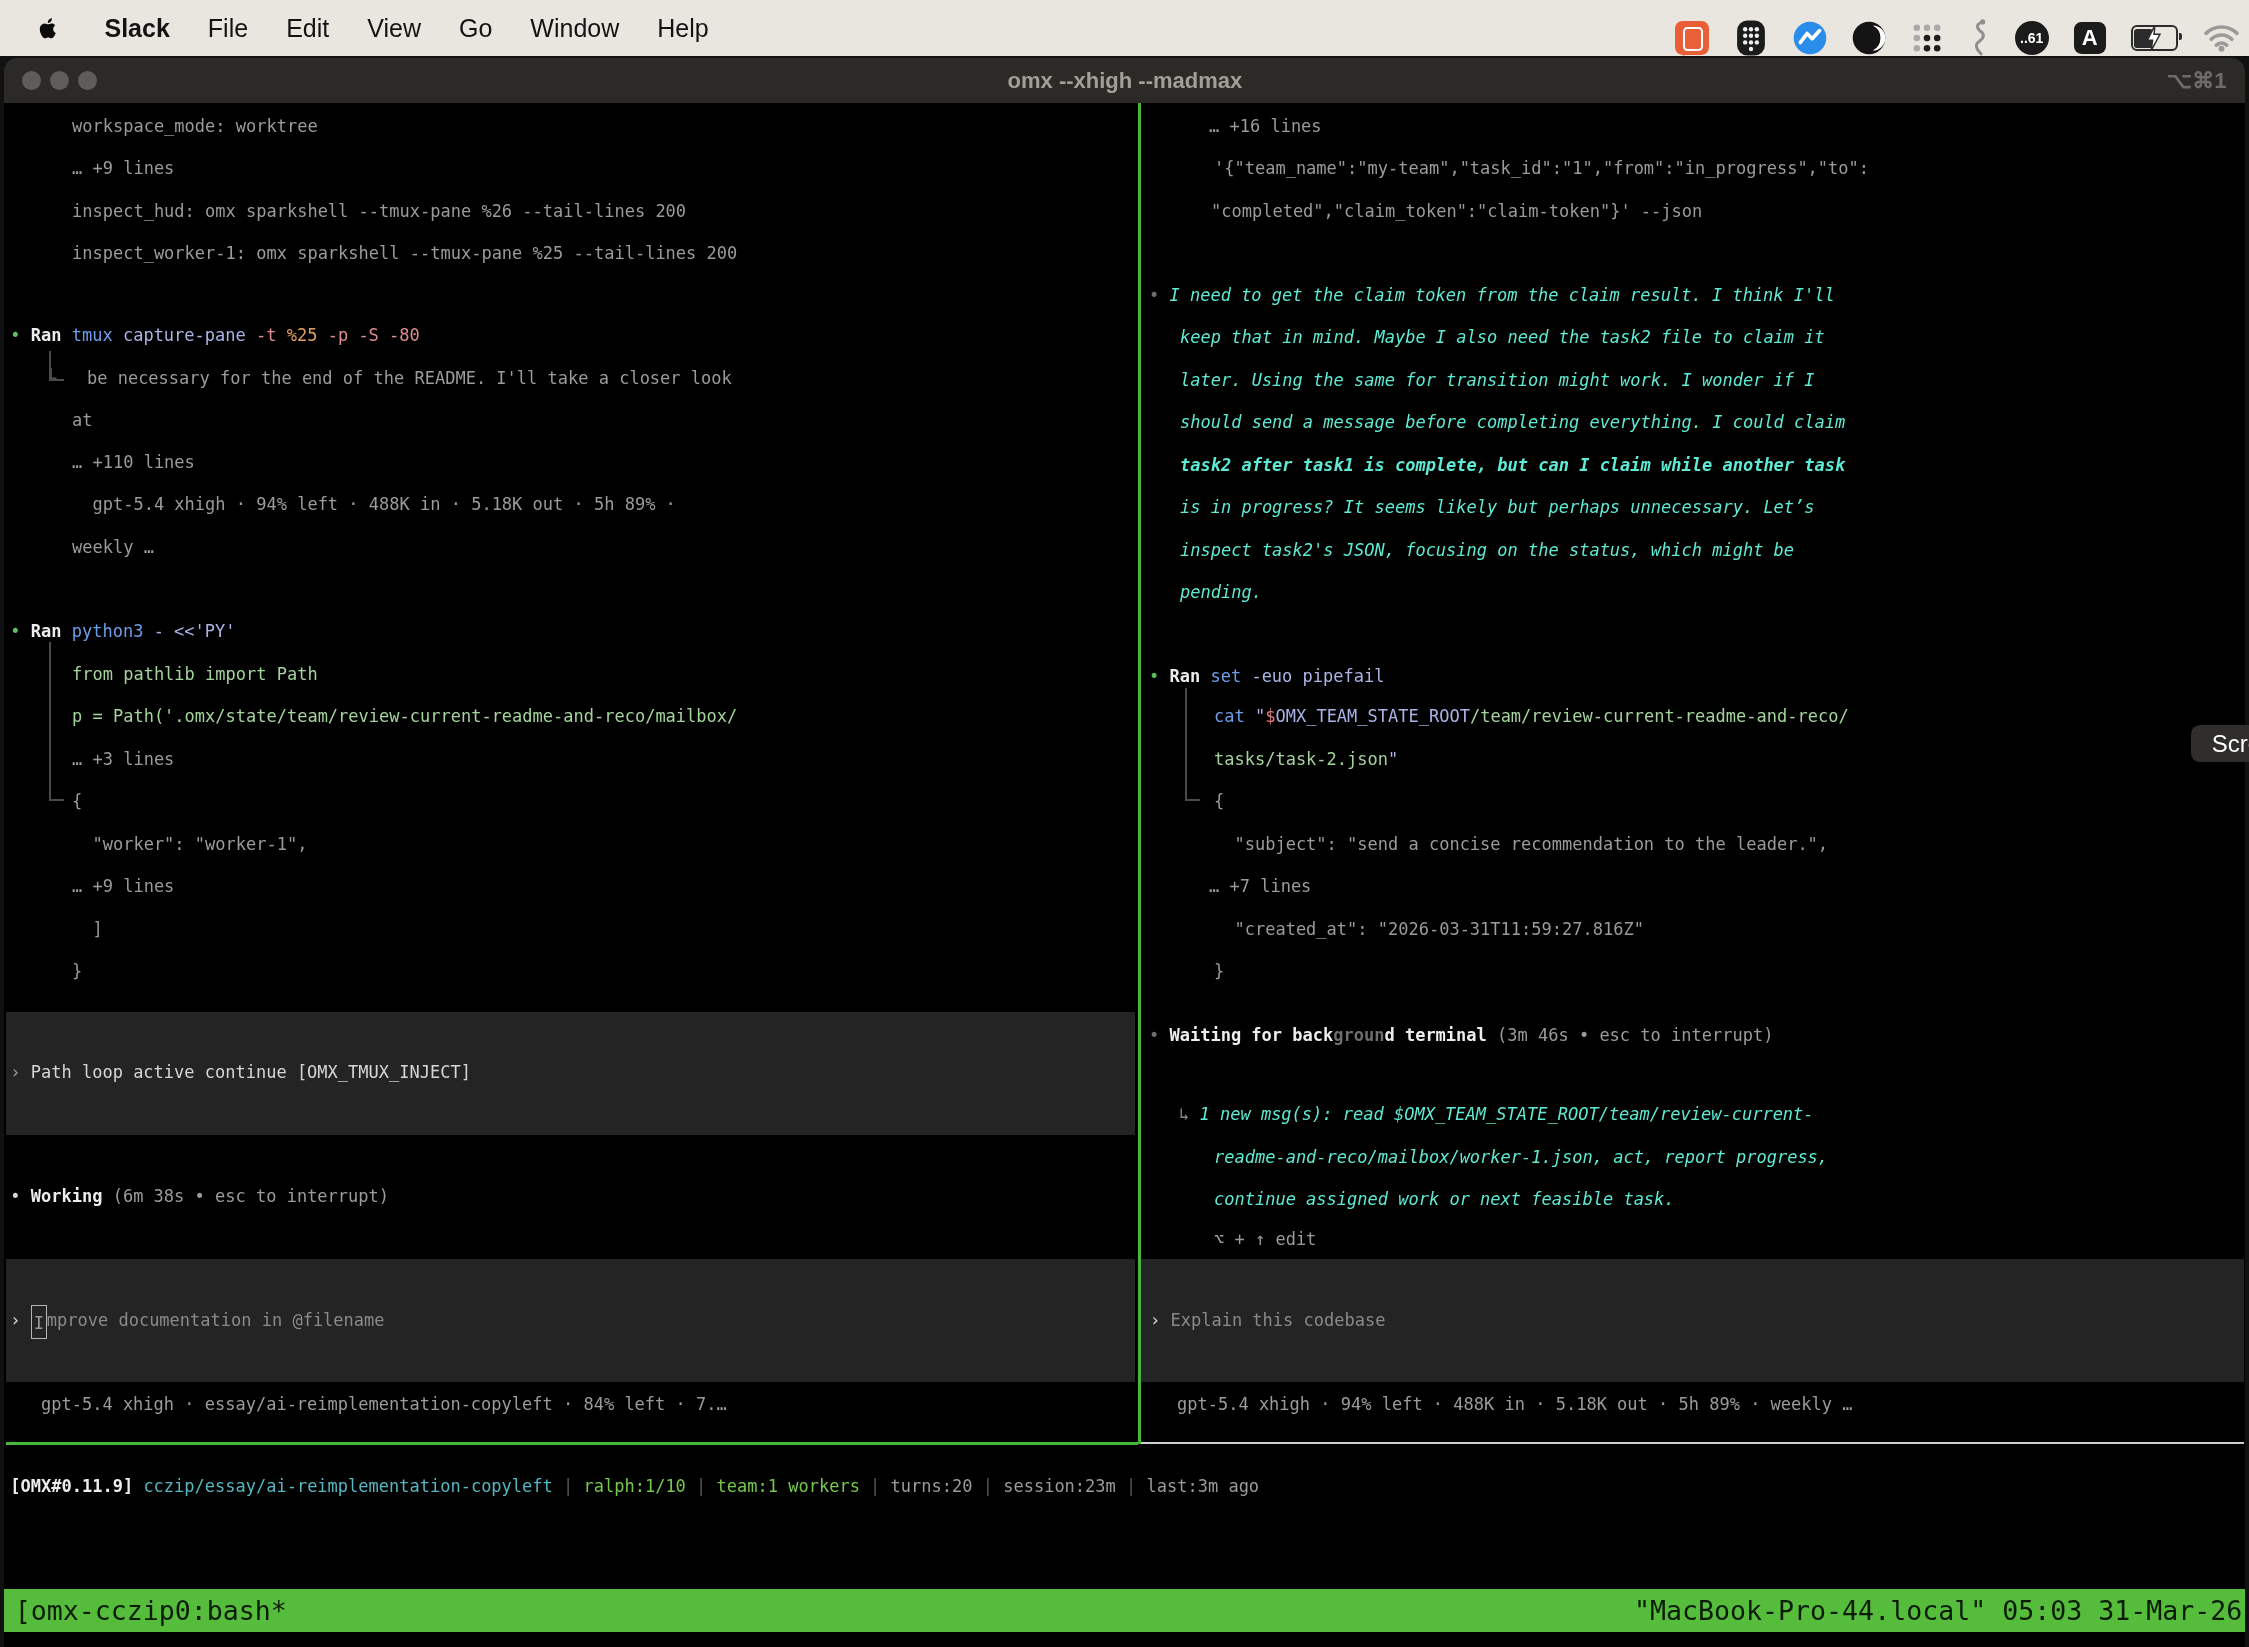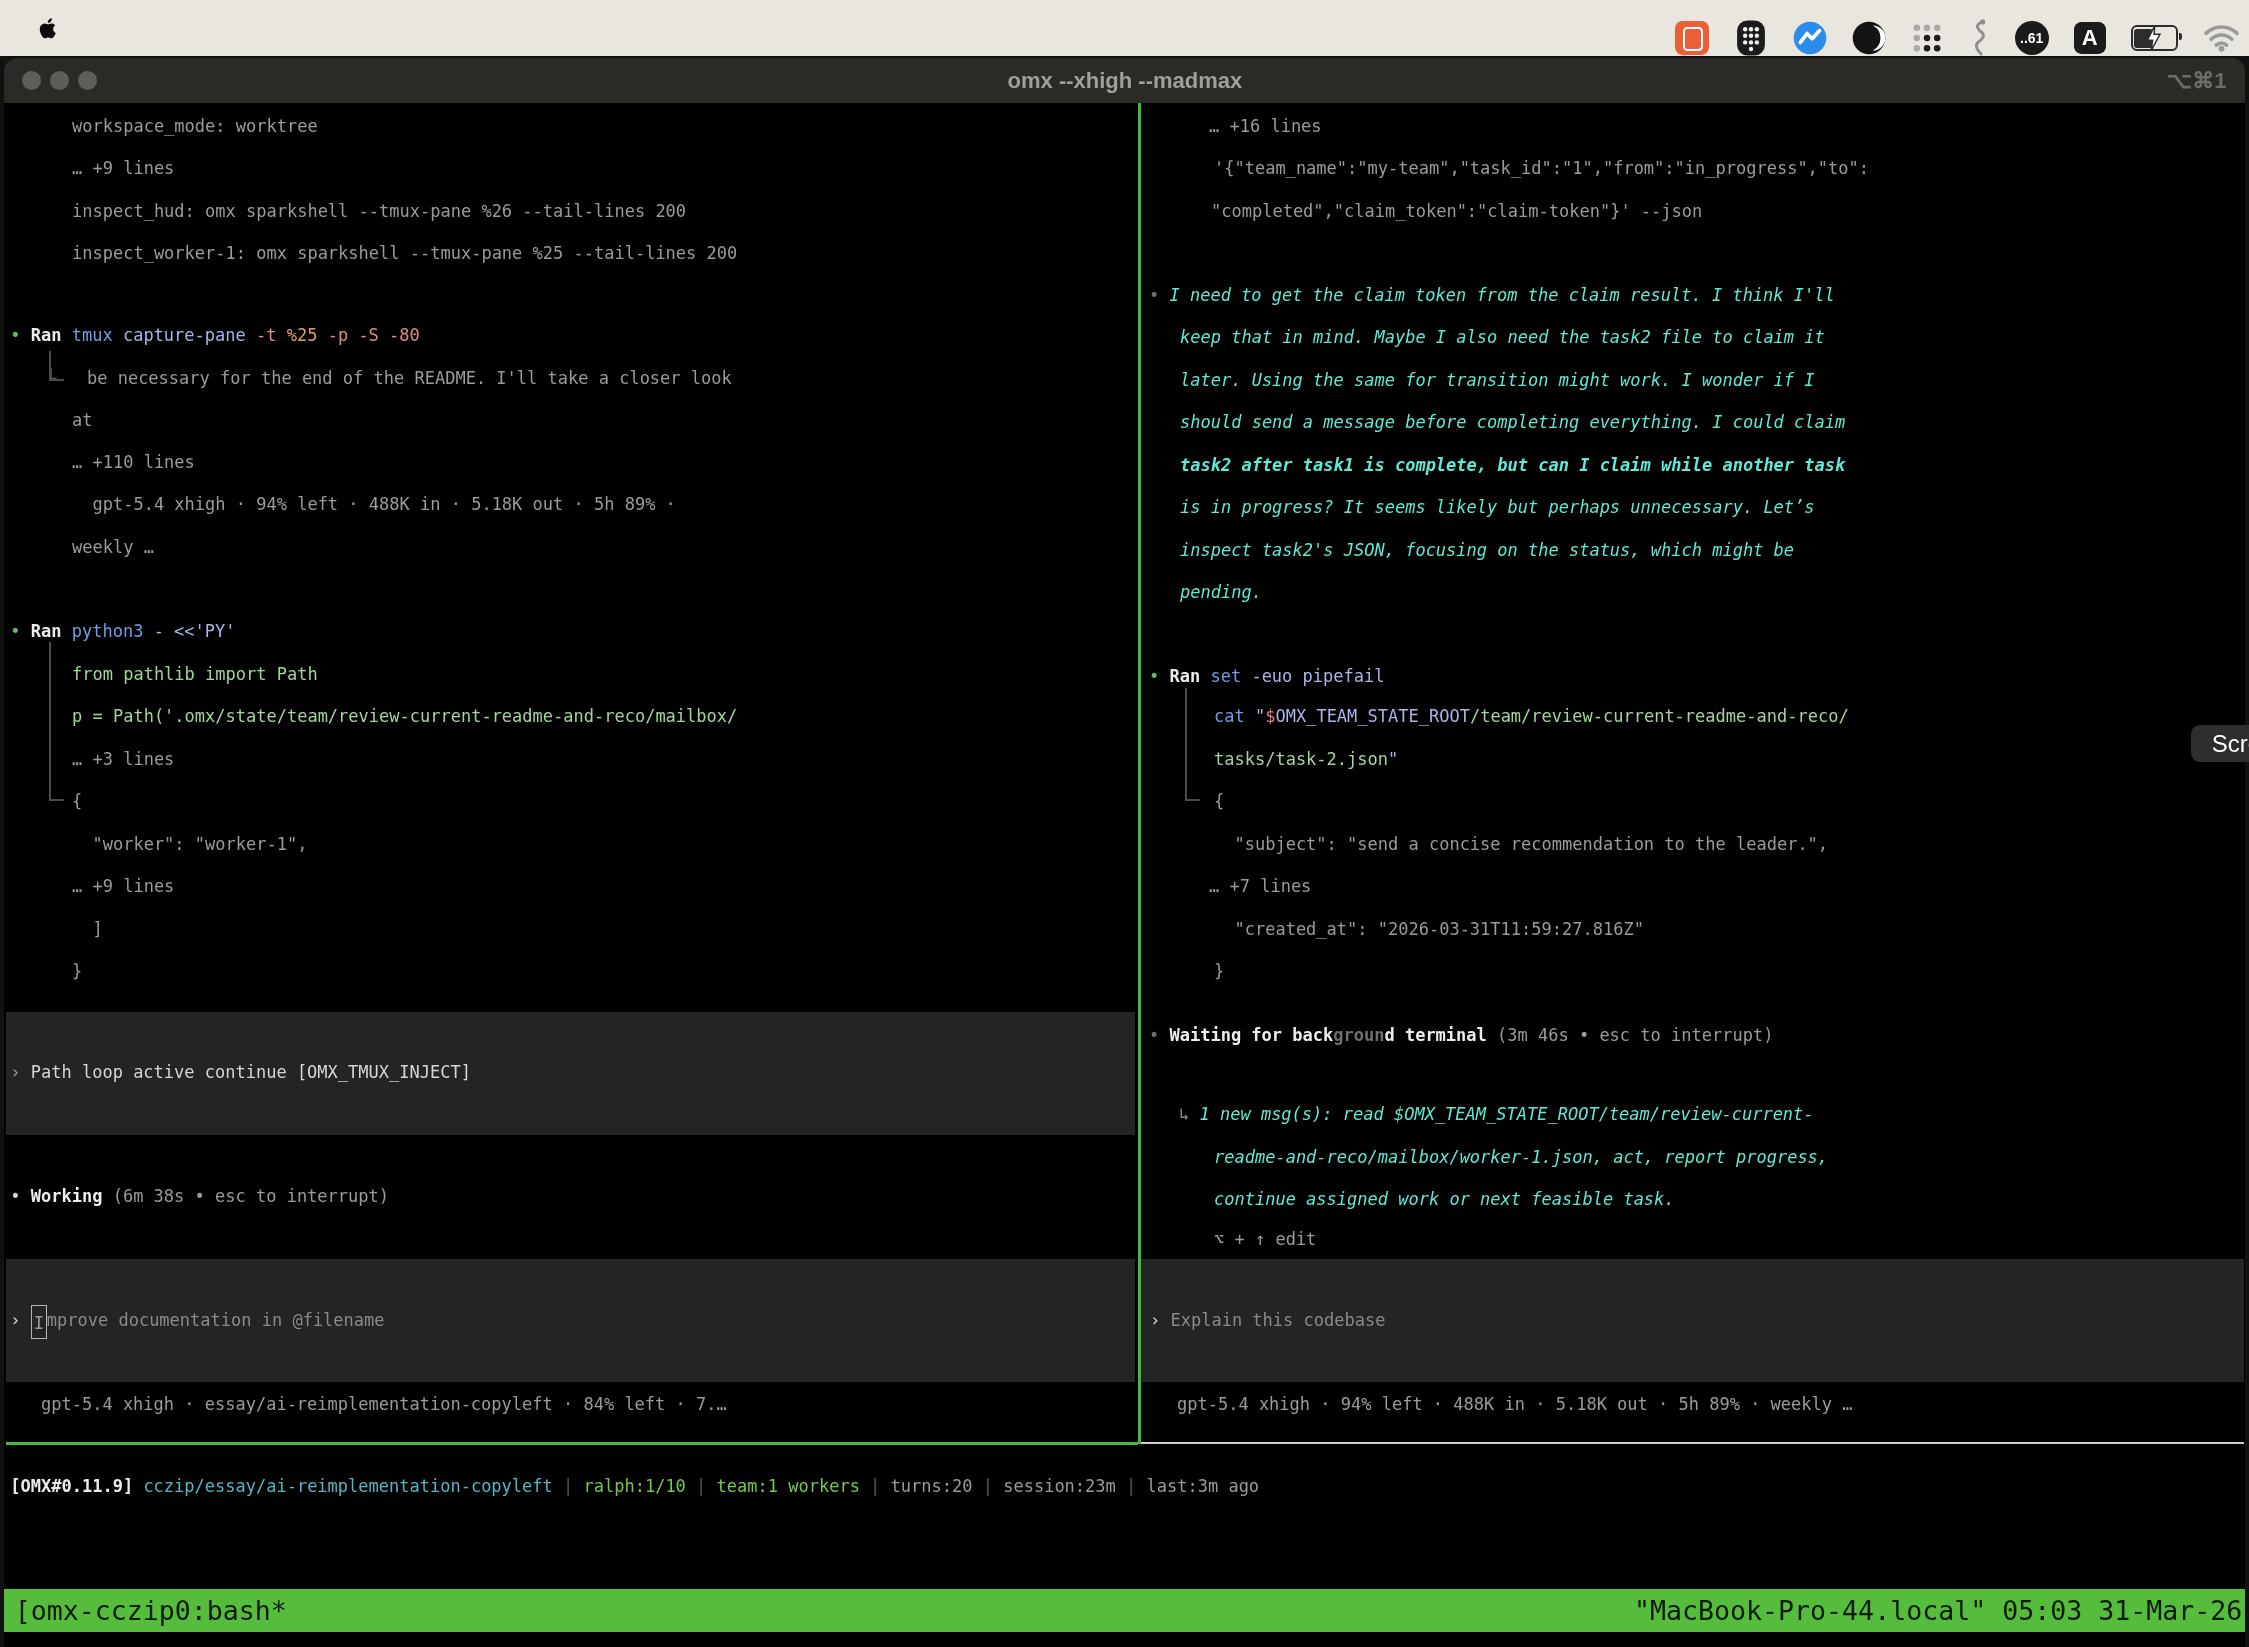--- a/index.html
+++ b/index.html
@@ -76,20 +76,29 @@
 </head>
 <body>
 
 <div id="menubar">
   <div class="apple">
     <svg viewBox="0 0 24 24" width="26.6" height="26.6" aria-hidden="true">
       <path d="M16.4 12.7c0-2.2 1.8-3.3 1.9-3.4-1-1.5-2.6-1.7-3.2-1.7-1.4-.1-2.7.8-3.3.8-.7 0-1.8-.8-3-.8-1.5 0-2.9.9-3.7 2.2-1.6 2.7-.4 6.8 1.1 9 .7 1.1 1.6 2.3 2.8 2.2 1.1 0 1.5-.7 2.9-.7s1.7.7 2.9.7c1.2 0 2-1.1 2.7-2.2.9-1.2 1.2-2.4 1.2-2.5 0 0-2.3-.9-2.3-3.6z" fill="#0a0a0a"></path>
       <path d="M14.3 5.9c.6-.8 1.1-1.9.9-3-.9 0-2 .6-2.7 1.4-.6.7-1.1 1.8-.9 2.9 1 .1 2-.5 2.7-1.3z" fill="#0a0a0a"></path>
     </svg>
   </div>
+  <div id="menus">
+      <div class="menu-item bold">Slack</div>
+      <div class="menu-item">File</div>
+      <div class="menu-item">Edit</div>
+      <div class="menu-item">View</div>
+      <div class="menu-item">Go</div>
+      <div class="menu-item">Window</div>
+      <div class="menu-item">Help</div>
+    </div>
 
   <div id="statusicons">
     <div class="sicon shot">
         <div class="inner"></div>
       </div>
     <div class="sicon">
       <svg width="34" height="38" viewBox="0 0 46 52">
           <rect x="4" y="2" width="38" height="48" rx="14" fill="#1b1b1b"></rect>
         <g fill="#efefef">
             <circle cx="15" cy="14" r="3"></circle>

